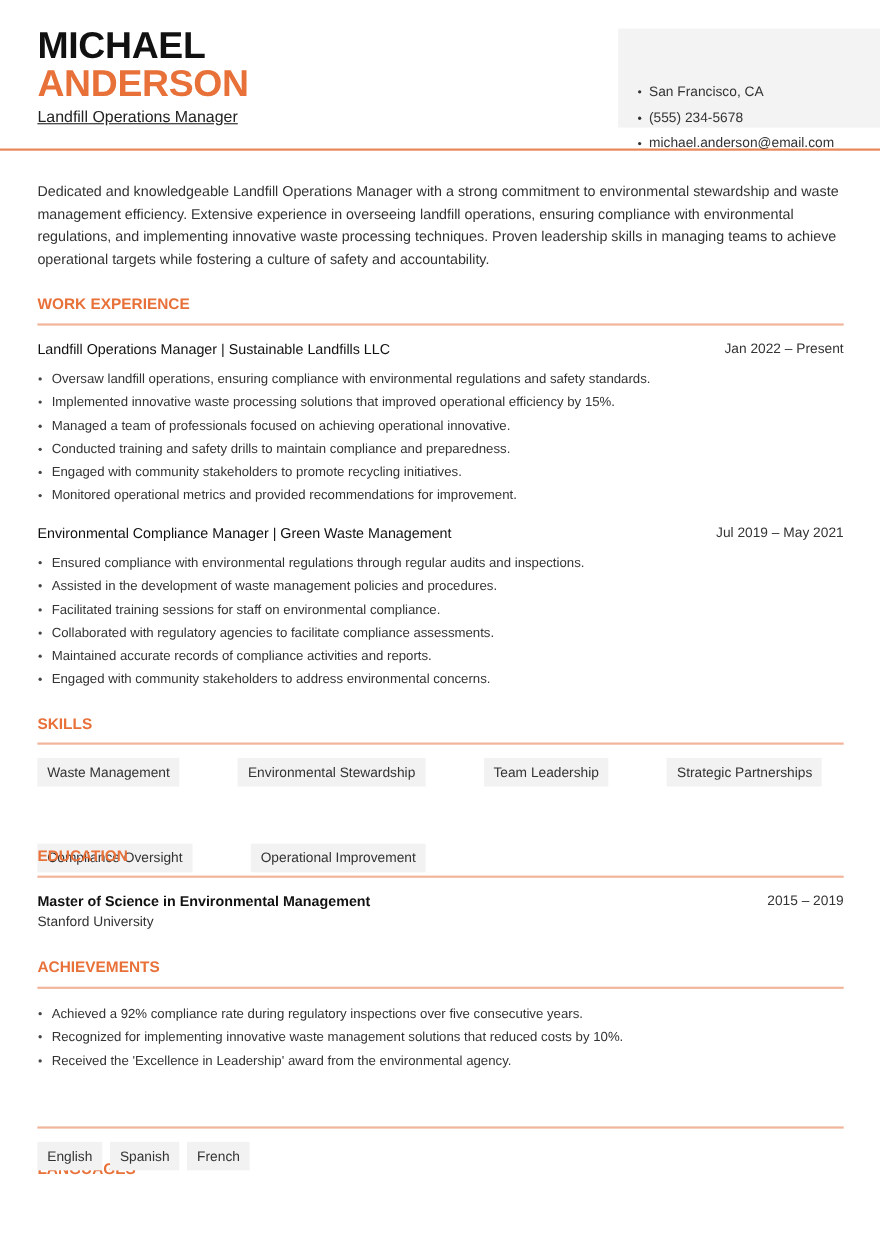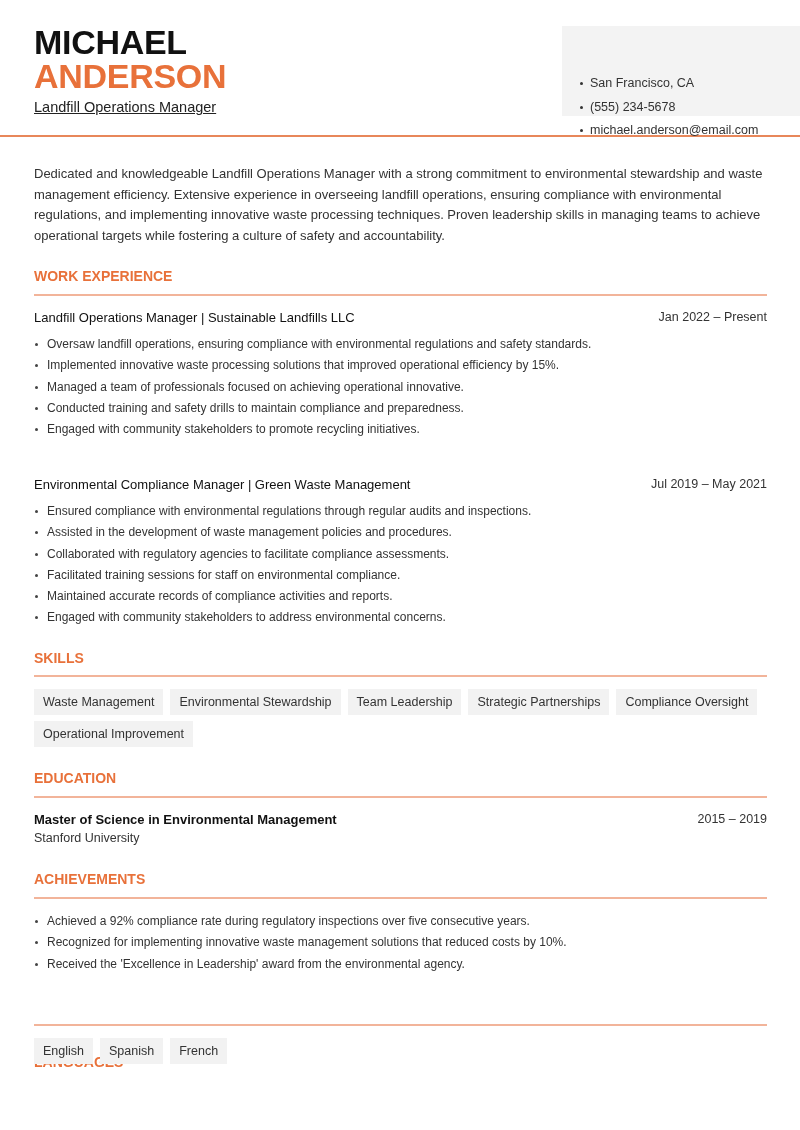--- a/index.html
+++ b/index.html
@@ -117,36 +117,37 @@
 <div class="section-rule" style="top:294px;"></div>
 
 <div class="job-head" style="top:310px;">Landfill Operations Manager | Sustainable Landfills LLC</div>
 <div class="job-date" style="top:310px;">Jan 2022 – Present</div>
 <ul class="bullets" style="top:336px;">
   <li>Oversaw landfill operations, ensuring compliance with environmental regulations and safety standards.</li>
   <li>Implemented innovative waste processing solutions that improved operational efficiency by 15%.</li>
   <li>Managed a team of professionals focused on achieving operational innovative.</li>
   <li>Conducted training and safety drills to maintain compliance and preparedness.</li>
   <li>Engaged with community stakeholders to promote recycling initiatives.</li>
+  <li>Monitored operational metrics and provided recommendations for improvement.</li>
 </ul>
 
 <div class="job-head" style="top:477px;">Environmental Compliance Manager | Green Waste Management</div>
 <div class="job-date" style="top:477px;">Jul 2019 – May 2021</div>
 <ul class="bullets" style="top:503px;">
   <li>Ensured compliance with environmental regulations through regular audits and inspections.</li>
   <li>Assisted in the development of waste management policies and procedures.</li>
+  <li>Facilitated training sessions for staff on environmental compliance.</li>
   <li>Collaborated with regulatory agencies to facilitate compliance assessments.</li>
-  <li>Facilitated training sessions for staff on environmental compliance.</li>
   <li>Maintained accurate records of compliance activities and reports.</li>
   <li>Engaged with community stakeholders to address environmental concerns.</li>
 </ul>
 
 <div class="section-title" style="top:650px;">SKILLS</div>
 <div class="section-rule" style="top:675px;"></div>
-<div class="chips" style="top:689px;">
+<div class="chips" style="top:689px;gap:46px;">
   <span class="chip">Waste Management</span>
   <span class="chip">Environmental Stewardship</span>
   <span class="chip">Team Leadership</span>
   <span class="chip">Strategic Partnerships</span>
   <span class="chip">Compliance Oversight</span>
   <span class="chip">Operational Improvement</span>
 </div>
 
 <div class="section-title" style="top:770px;">EDUCATION</div>
 <div class="section-rule" style="top:796px;"></div>

